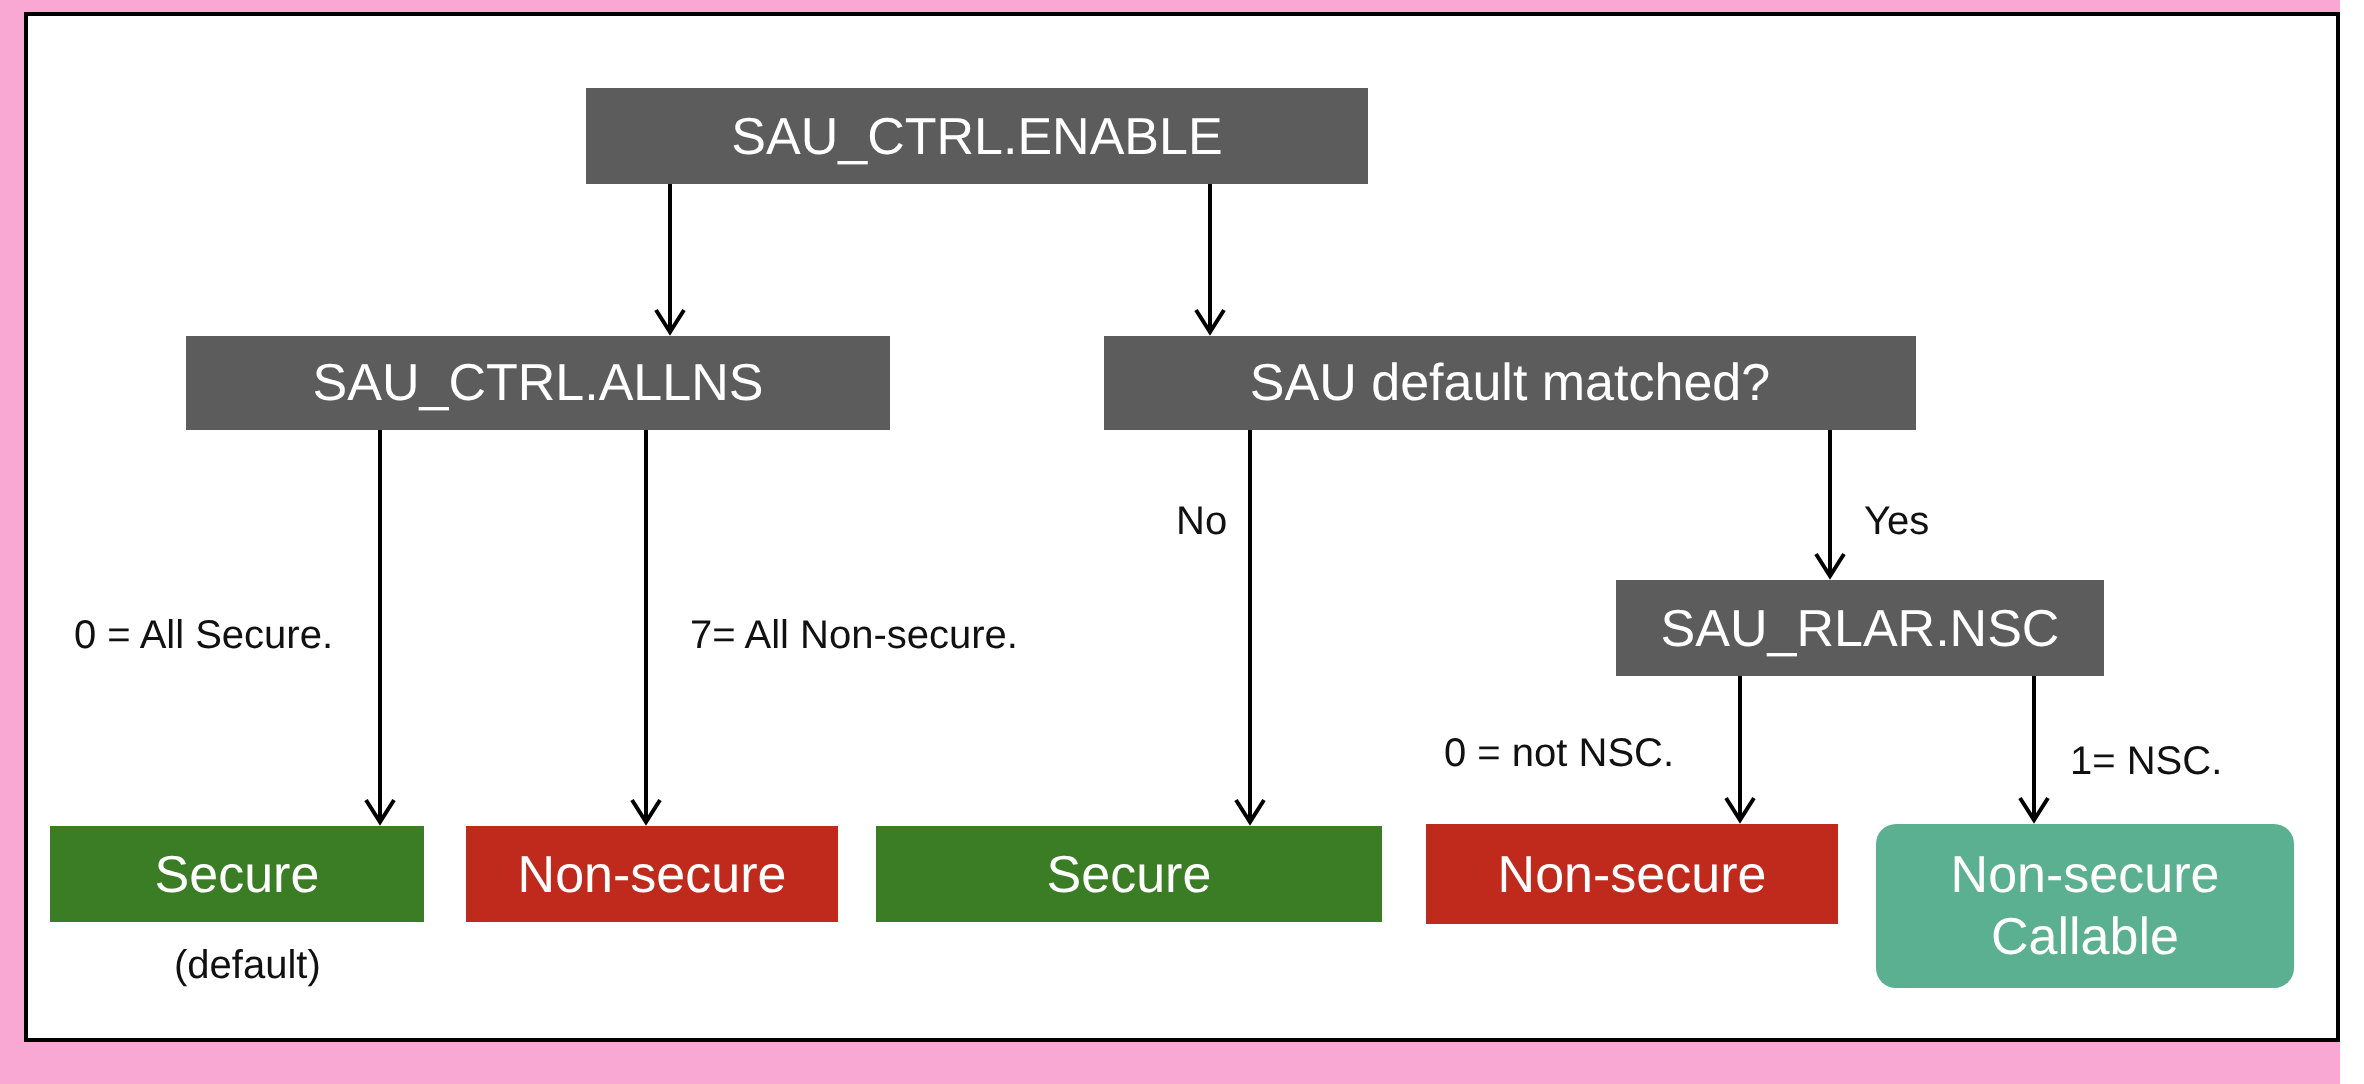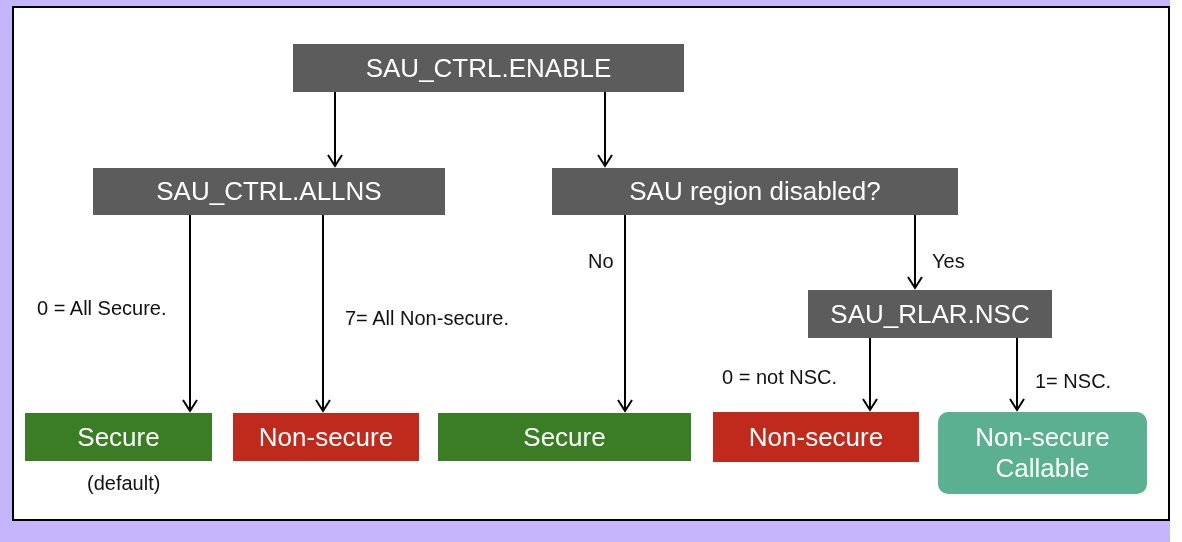--- a/index.html
+++ b/index.html
@@ -1,17 +1,17 @@
 <!DOCTYPE html>
 <html><head>
 <meta charset="utf-8">
 <style>
   html,body{margin:0;padding:0;background:#fff;}
   #canvas{
-    position:relative;width:1170px;height:542px;background:#c4b5fd;
+    position:relative;width:1170px;height:542px;background:#f9a8d4;
     font-family:"Liberation Sans",sans-serif;overflow:hidden;
   }
   #frame{
     position:absolute;left:12px;top:6px;width:1158px;height:515px;
     border:2px solid #000;background:#fff;box-sizing:border-box;
   }
   .node{
     position:absolute;display:flex;align-items:center;justify-content:center;
     color:#fff;font-size:26px;line-height:31px;text-align:center;box-sizing:border-box;
   }
@@ -31,21 +31,21 @@
   #n-region    {left:552px;top:168px;width:406px;height:47px;}
   #n-rlar      {left:808px;top:290px;width:244px;height:48px;}
   #n-secure1   {left:25px; top:413px;width:187px;height:48px;}
   #n-nonsecure1{left:233px;top:413px;width:186px;height:48px;}
   #n-secure2   {left:438px;top:413px;width:253px;height:48px;}
   #n-nonsecure2{left:713px;top:412px;width:206px;height:50px;}
   #n-nsc       {left:938px;top:412px;width:209px;height:82px;padding:0 28px;}
   
   #l-disabled   {left:63px;  top:114px;}
   #l-enabled    {left:617px; top:114px;}
-  #l-allsecure  {left:37px;  top:297px;text-align:center;}
+  #l-allsecure  {left:37px;  top:307px;text-align:center;}
   #l-allns-lbl  {left:345px; top:307px;}
   #l-no         {left:588px; top:250px;}
   #l-yes        {left:932px; top:250px;}
   #l-notnsc     {left:722px; top:366px;}
   #l-nsc        {left:1035px;top:370px;text-align:center;}
   #l-default    {left:87px;  top:472px;text-align:center;}
   svg.arrows{position:absolute;left:0;top:0;pointer-events:none;}
   svg.arrows line, svg.arrows polyline{stroke:#000;stroke-width:2;fill:none;}
 </style>
 </head>
@@ -84,21 +84,21 @@
         <polyline points="863,399 870,410 877,399"></polyline>
     </g>
     <g>
       <line x1="1017" y1="338" x2="1017" y2="408"></line>
         <polyline points="1010,399 1017,410 1024,399"></polyline>
     </g>
   </svg>
 
   <div class="node gray" id="n-enable">SAU_CTRL.ENABLE</div>
   <div class="node gray" id="n-allns">SAU_CTRL.ALLNS</div>
-  <div class="node gray" id="n-region">SAU region disabled?</div>
+  <div class="node gray" id="n-region">SAU default matched?</div>
   <div class="node gray" id="n-rlar">SAU_RLAR.NSC</div>
   <div class="node green" id="n-secure1">Secure</div>
   <div class="node red" id="n-nonsecure1">Non-secure</div>
   <div class="node green" id="n-secure2">Secure</div>
   <div class="node red" id="n-nonsecure2">Non-secure</div>
   <div class="node teal" id="n-nsc">Non-secure Callable</div>
 
   <div class="edge-label" id="l-allsecure">0 = All Secure.</div>
   <div class="edge-label" id="l-allns-lbl">7= All Non-secure.</div>
   <div class="edge-label" id="l-no">No</div>

